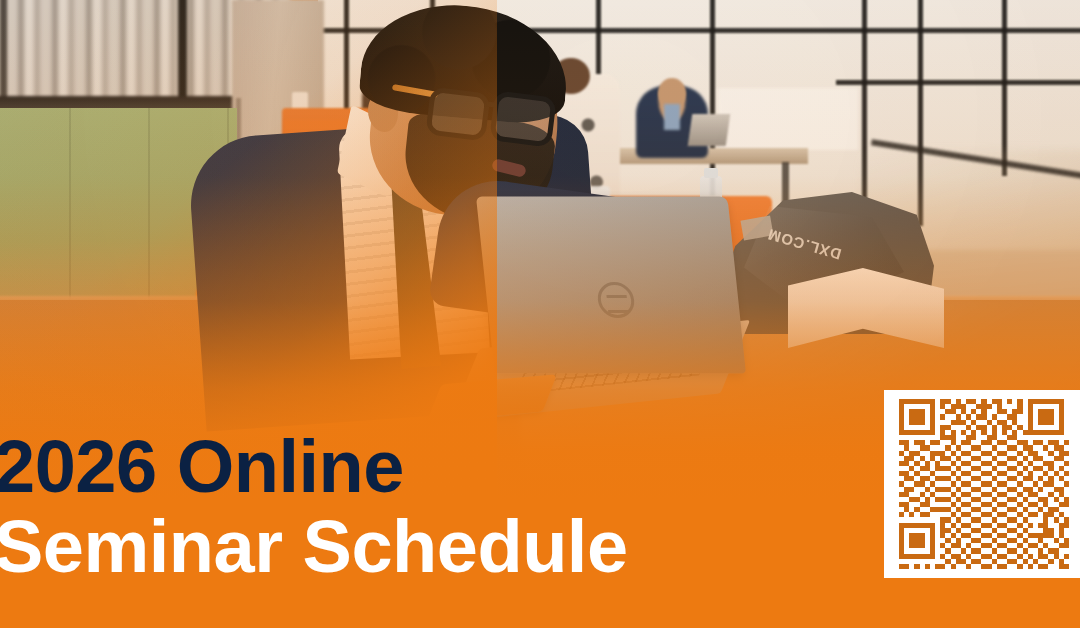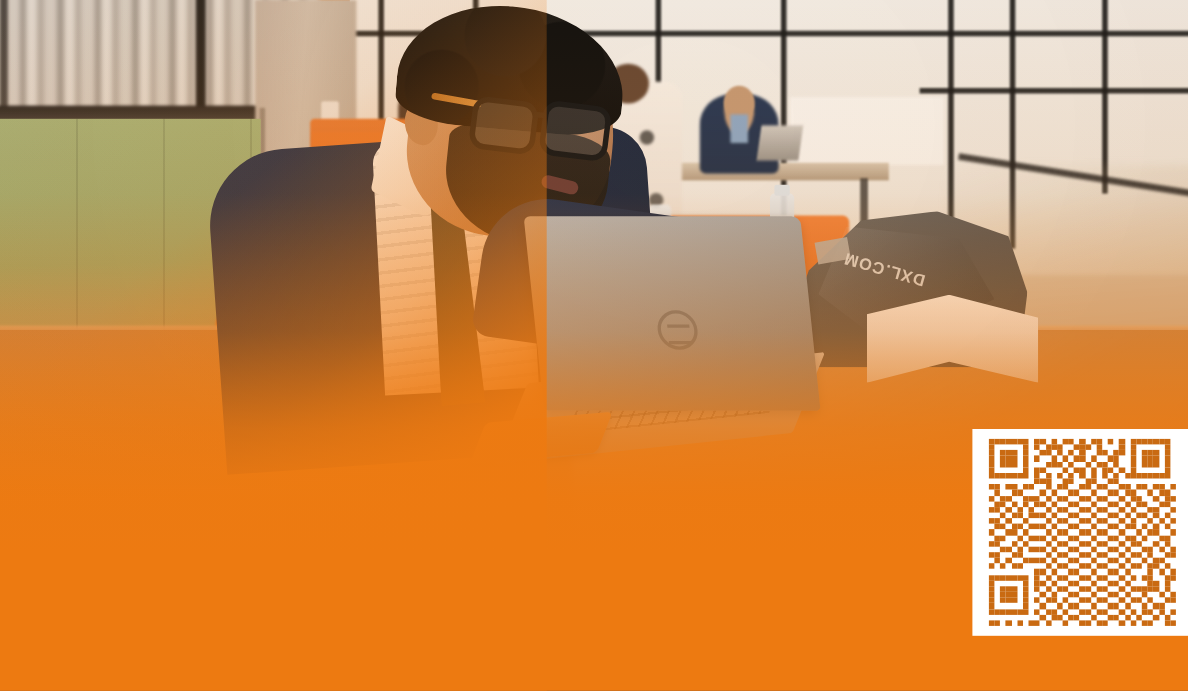--- a/index.html
+++ b/index.html
@@ -497,20 +497,24 @@
     <div class="keyboard"></div>
     <div class="lid"></div>
     <div class="lid-logo"></div>
     <div class="phone"></div>
   </div>
 
   <div class="grade-warm"></div>
   <div class="grade-orange"></div>
   <div class="grade-left"></div>
 
+  <div class="headline">
+    <span class="line line1">2026 Online</span>
+    <span class="line line2">Seminar Schedule</span>
+  </div>
 
   <div class="qr-panel">
     <div class="qr" id="qr" style="grid-template-columns: repeat(33, 1fr); grid-template-rows: repeat(33, 1fr);">
         <i style="background: rgb(201, 106, 18);"></i>
         <i style="background: rgb(201, 106, 18);"></i>
         <i style="background: rgb(201, 106, 18);"></i>
         <i style="background: rgb(201, 106, 18);"></i>
         <i style="background: rgb(201, 106, 18);"></i>
         <i style="background: rgb(201, 106, 18);"></i>
         <i style="background: rgb(201, 106, 18);"></i>

